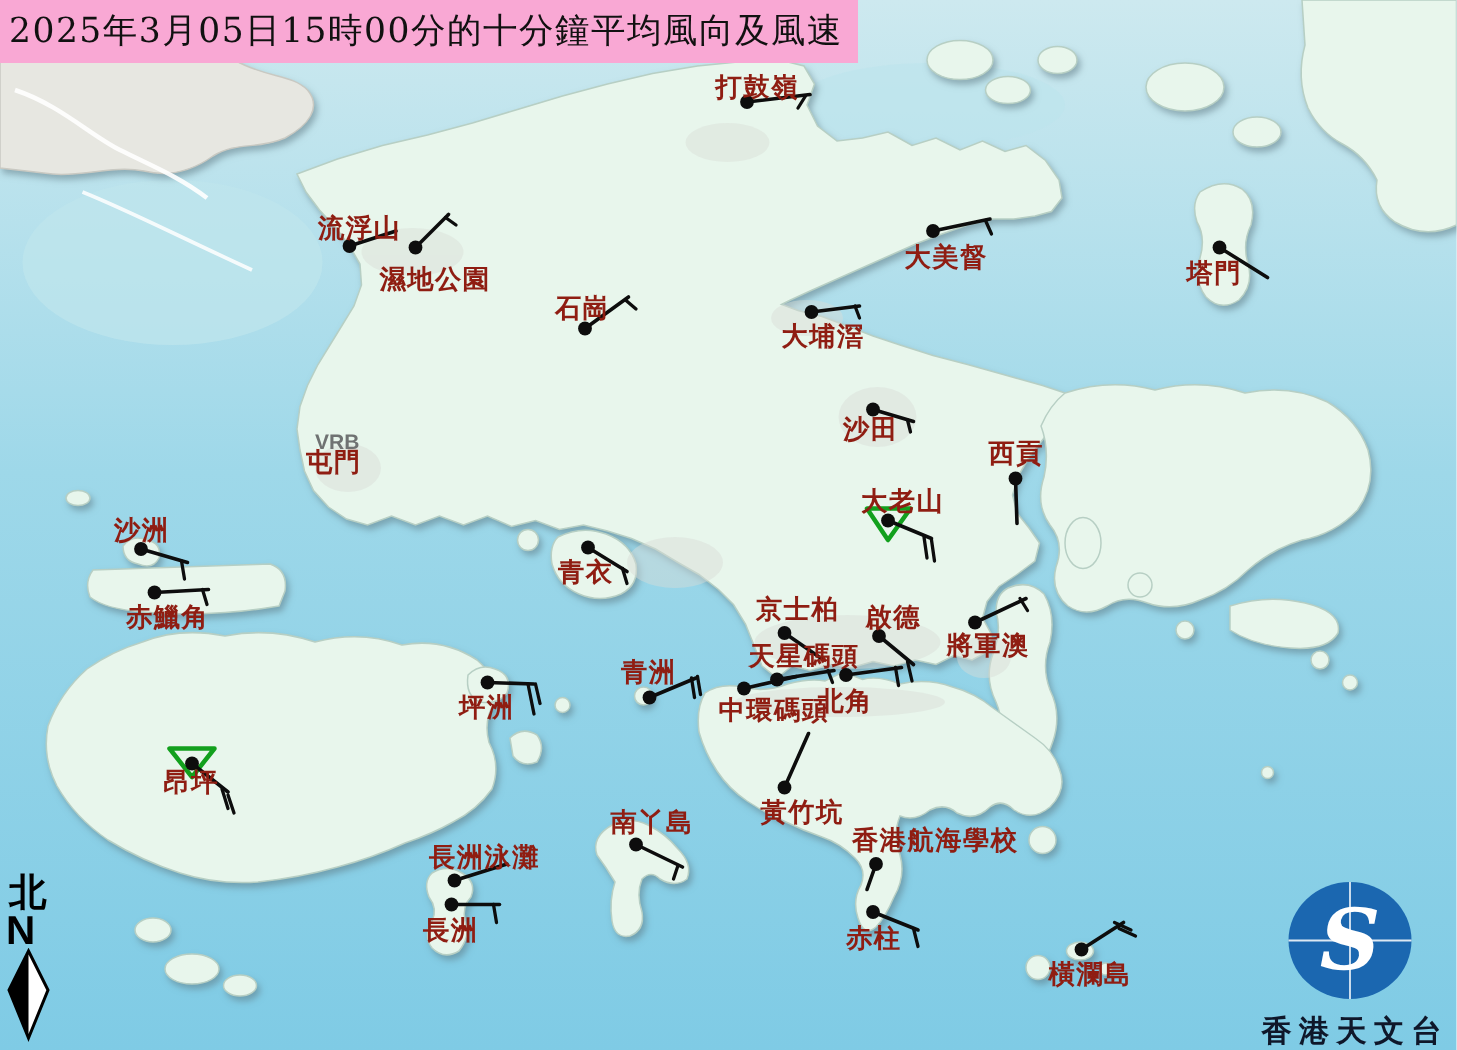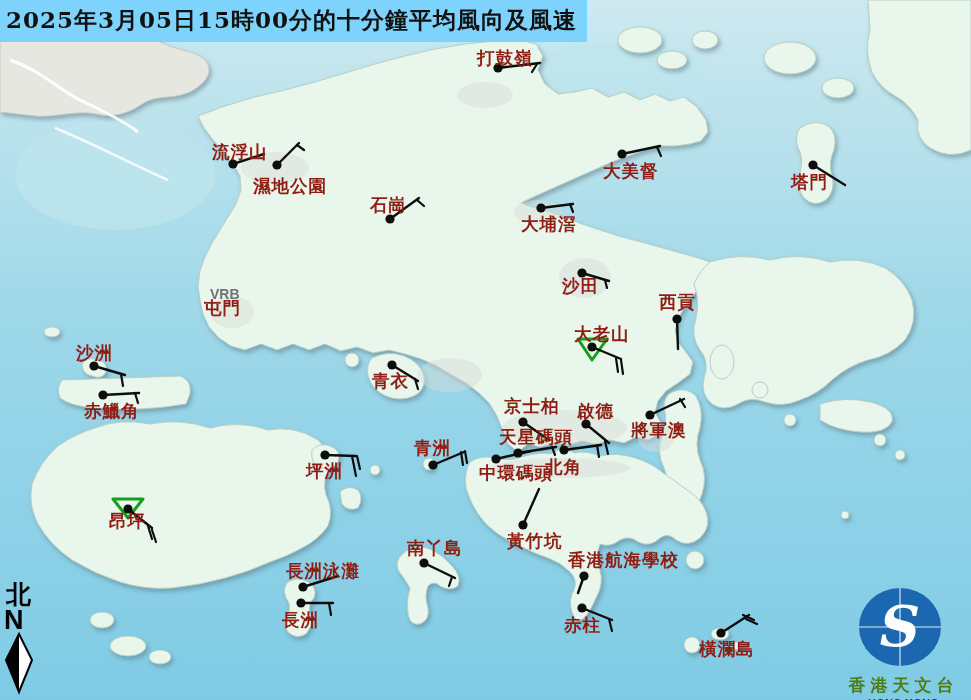--- a/index.html
+++ b/index.html
@@ -1,28 +1,28 @@
 <!DOCTYPE html>
 <html><head>
 <meta charset="utf-8">
 <style>
   html,body{margin:0;padding:0;background:#dfeef3;}
   #stage{position:relative;width:971px;height:700px;overflow:hidden;
          font-family:"DejaVu Serif","Liberation Serif",serif;}
   #map,#stations-layer{position:absolute;left:0;top:0;width:971px;height:700px;}
   #stations-layer{pointer-events:none;}
-  .title-bar{position:absolute;left:0;top:0;background:#7dd3fc;color:#111;
-    font-size:23px;font-weight:700;letter-spacing:1px;padding:5px 10px 6px 6px;
+  .title-bar{position:absolute;left:0;top:0;background:#f9a8d4;color:#111;
+    font-size:23px;font-weight:400;letter-spacing:1px;padding:5px 10px 6px 6px;
     white-space:nowrap;font-family:"DejaVu Serif","Liberation Serif",serif;text-align:right;}
   .compass{position:absolute;left:2px;top:582px;width:40px;text-align:left;color:#000;}
   .compass .cjk{font-size:25px;font-weight:700;line-height:26px;margin-left:4px;}
   .compass .ltr{font-size:27px;font-weight:800;line-height:24px;margin-left:2px;
     font-family:"Liberation Sans","DejaVu Sans",sans-serif;}
   .logo{position:absolute;left:836px;top:586px;width:135px;text-align:center;}
-  .logo .cjk{color:#4d7c0f;font-size:17px;font-weight:700;letter-spacing:5px;
+  .logo .cjk{color:#0f172a;font-size:20px;font-weight:700;letter-spacing:5px;
     margin-top:2px;font-family:"DejaVu Sans","Liberation Sans",sans-serif;}
   .logo .en{color:#14355f;font-size:11px;font-weight:700;letter-spacing:0.2px;
     font-family:"Liberation Sans","DejaVu Sans",sans-serif;}
   .station-label{fill:#8f1d12;font-size:17.5px;font-weight:600;letter-spacing:1px;
     font-family:"DejaVu Serif","Liberation Serif",serif;}
   .vrb-note{fill:#6f7272;font-size:14px;font-weight:700;
     font-family:"Liberation Sans","DejaVu Sans",sans-serif;}
 </style>
 </head>
 <body>

